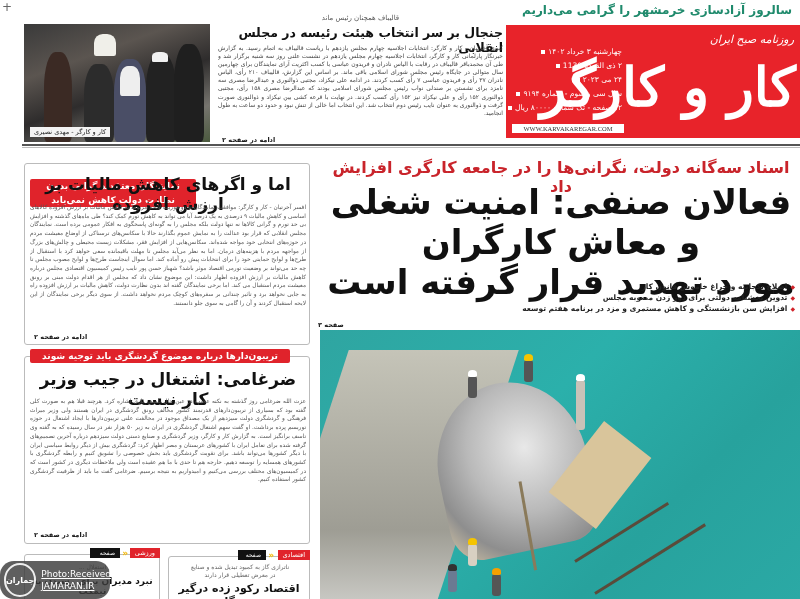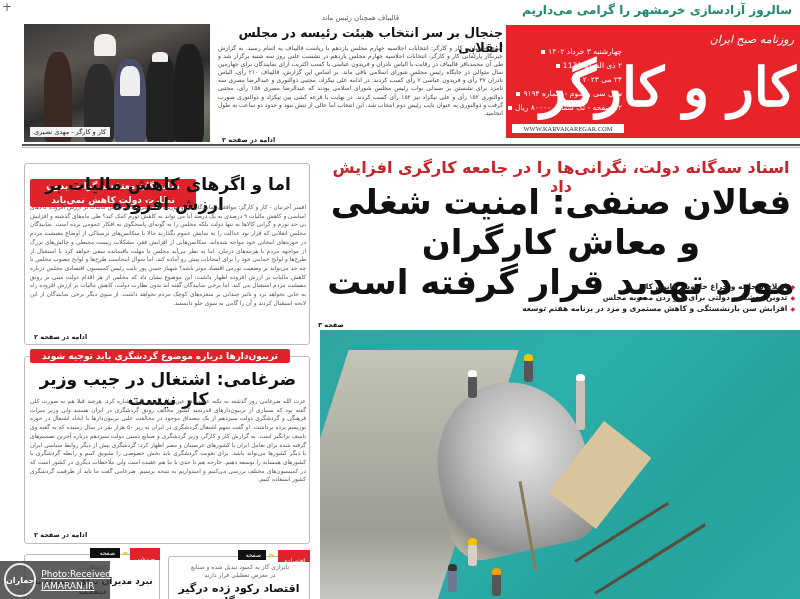--- a/index.html
+++ b/index.html
@@ -54,28 +54,28 @@
 
   
   .box { position: absolute; border: 1px solid #bbb; border-radius: 3px; background: #fff; }
   .box-banner { position: absolute; background: #e0232b; color: #fff; font-weight: bold; font-size: 9px; text-align: center; direction: rtl; border-radius: 2px; line-height: 14px; }
   .box-title { position: absolute; font-weight: bold; font-size: 17px; text-align: center; direction: rtl; letter-spacing: -0.5px; }
   .box-body { position: absolute; direction: rtl; text-align: justify; font-size: 5.8px; line-height: 8.7px; color: #555; overflow: hidden; }
   .box-cont { position: absolute; font-size: 6.5px; font-weight: bold; direction: rtl; }
 
   
   .tagbar { position: absolute; height: 10px; }
-  .tag-red { position: absolute; right: 0; top: 0; height: 10px; background: #e0232b; color: #fff; font-size: 6.5px; line-height: 10px; padding: 6px 5px; direction: rtl; }
+  .tag-red { position: absolute; right: 0; top: 0; height: 10px; background: #e0232b; color: #fff; font-size: 6.5px; line-height: 10px; padding: 0 5px; direction: rtl; }
   .tag-chev { position: absolute; top: 0; height: 10px; color: #f5b800; font-size: 9px; line-height: 10px; font-weight: bold; }
   .tag-black { position: absolute; top: 0; height: 10px; background: #111; color: #fff; font-size: 6px; line-height: 10px; padding: 0 5px; direction: rtl; }
   .mini-text { position: absolute; direction: rtl; text-align: center; color: #666; font-size: 6px; line-height: 8px; }
   .mini-title { position: absolute; direction: rtl; text-align: center; font-weight: bold; font-size: 11px; }
 
   
-  .wm { position: absolute; left: 0; top: 561px; width: 110px; height: 38px; background: rgba(60,60,60,0.82); display: flex; align-items: center; }
+  .wm { position: absolute; left: 0; top: 561px; width: 110px; height: 38px; background: rgba(60,60,60,0.82); display: flex; align-items: center; border-radius: 14px; }
   .wm-logo { width: 34px; height: 34px; border-radius: 50%; border: 2px solid #eee; margin-left: 4px; display: flex; align-items: center; justify-content: center; color: #fff; font-size: 8px; font-weight: bold; }
   .wm-text { margin-left: 5px; color: #fff; font-size: 9px; line-height: 12px; text-decoration: underline; }
 </style>
 </head>
 <body>
 
 <span class="cross">+</span>
 
 <div class="slogan">سالروز آزادسازی خرمشهر را گرامی می‌داریم</div>
 

